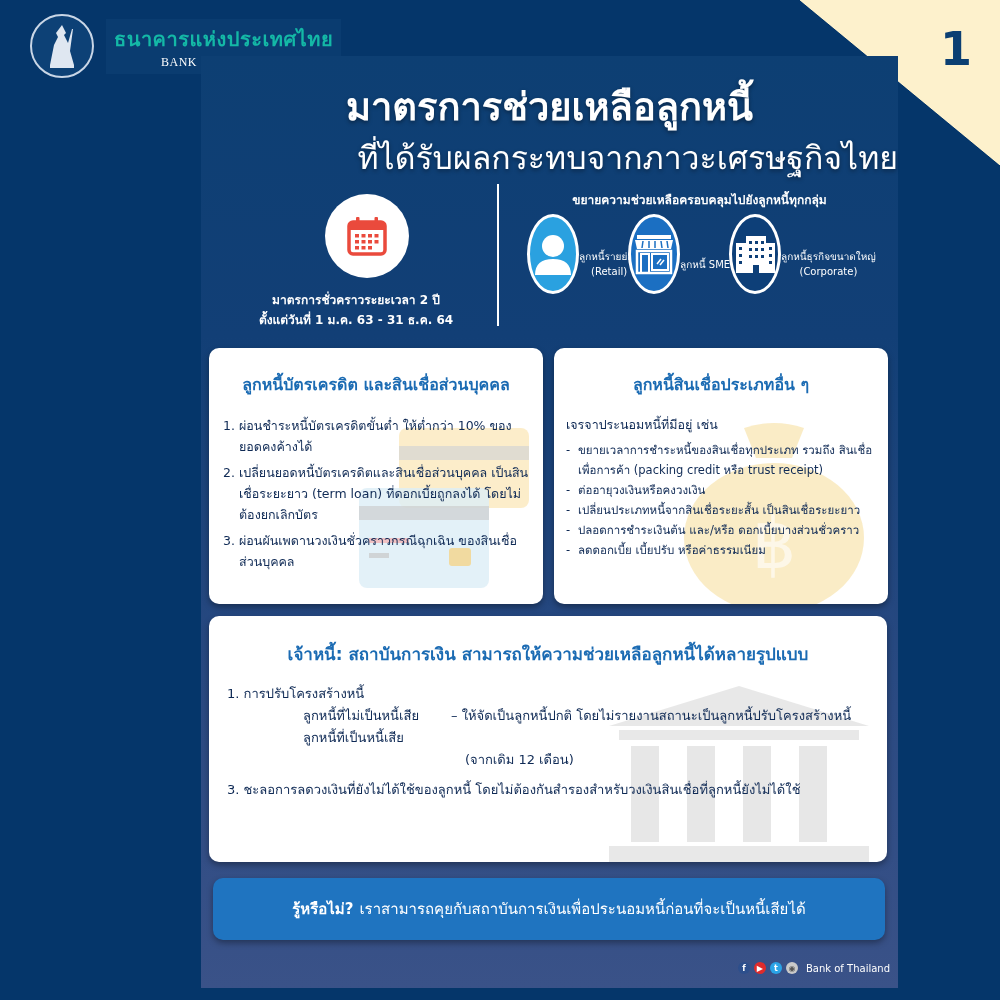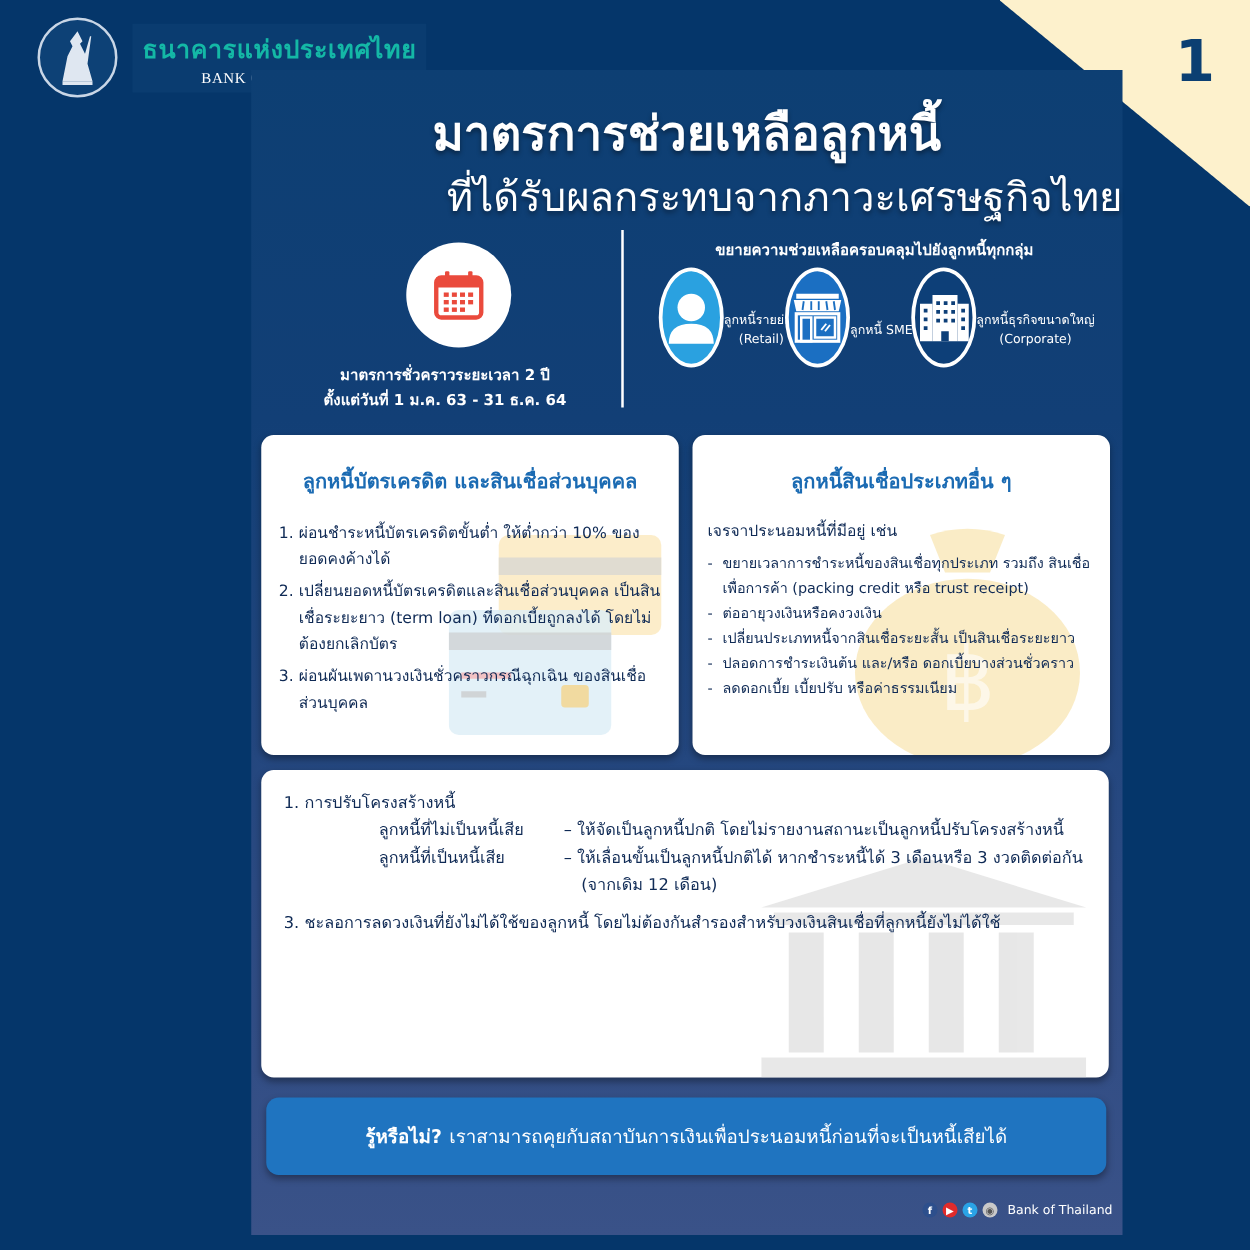--- a/index.html
+++ b/index.html
@@ -287,30 +287,31 @@
       <path d="M130 0 L260 40 L0 40 Z" fill="#e2e2e2" opacity="0.8"></path>
       <rect x="10" y="44" width="240" height="10" fill="#e2e2e2" opacity="0.8"></rect>
       <g fill="#e2e2e2" opacity="0.8">
         <rect x="22" y="60" width="28" height="96"></rect>
           <rect x="78" y="60" width="28" height="96"></rect>
         <rect x="134" y="60" width="28" height="96"></rect>
           <rect x="190" y="60" width="28" height="96"></rect>
       </g>
       <rect x="0" y="160" width="260" height="16" fill="#e2e2e2" opacity="0.8"></rect>
     </svg>
+    <div class="card-title">เจ้าหนี้: สถาบันการเงิน สามารถให้ความช่วยเหลือลูกหนี้ได้หลายรูปแบบ</div>
     <div class="card-body">
       <div>1. การปรับโครงสร้างหนี้</div>
       <div class="sub-row">
         <span class="k">ลูกหนี้ที่ไม่เป็นหนี้เสีย</span>
         <span>– ให้จัดเป็นลูกหนี้ปกติ โดยไม่รายงานสถานะเป็นลูกหนี้ปรับโครงสร้างหนี้</span>
       </div>
       <div class="sub-row">
         <span class="k">ลูกหนี้ที่เป็นหนี้เสีย</span>
         <span>
-          <span>– ให้เลื่อนขั้นเป็นลูกหนี้ปกติได้ หากชำระหนี้ได้ 3 เดือนหรือ 3 งวดติดต่อกัน</span><br>
+          <br>
           <span style="padding-left:14px">(จากเดิม 12 เดือน)</span>
         </span>
       </div>
       <div style="margin-top:8px">3. ชะลอการลดวงเงินที่ยังไม่ได้ใช้ของลูกหนี้ โดยไม่ต้องกันสำรองสำหรับวงเงินสินเชื่อที่ลูกหนี้ยังไม่ได้ใช้</div>
     </div>
   </div>
 
   <div class="banner">
     <b>รู้หรือไม่?</b>
     <span>เราสามารถคุยกับสถาบันการเงินเพื่อประนอมหนี้ก่อนที่จะเป็นหนี้เสียได้</span>

